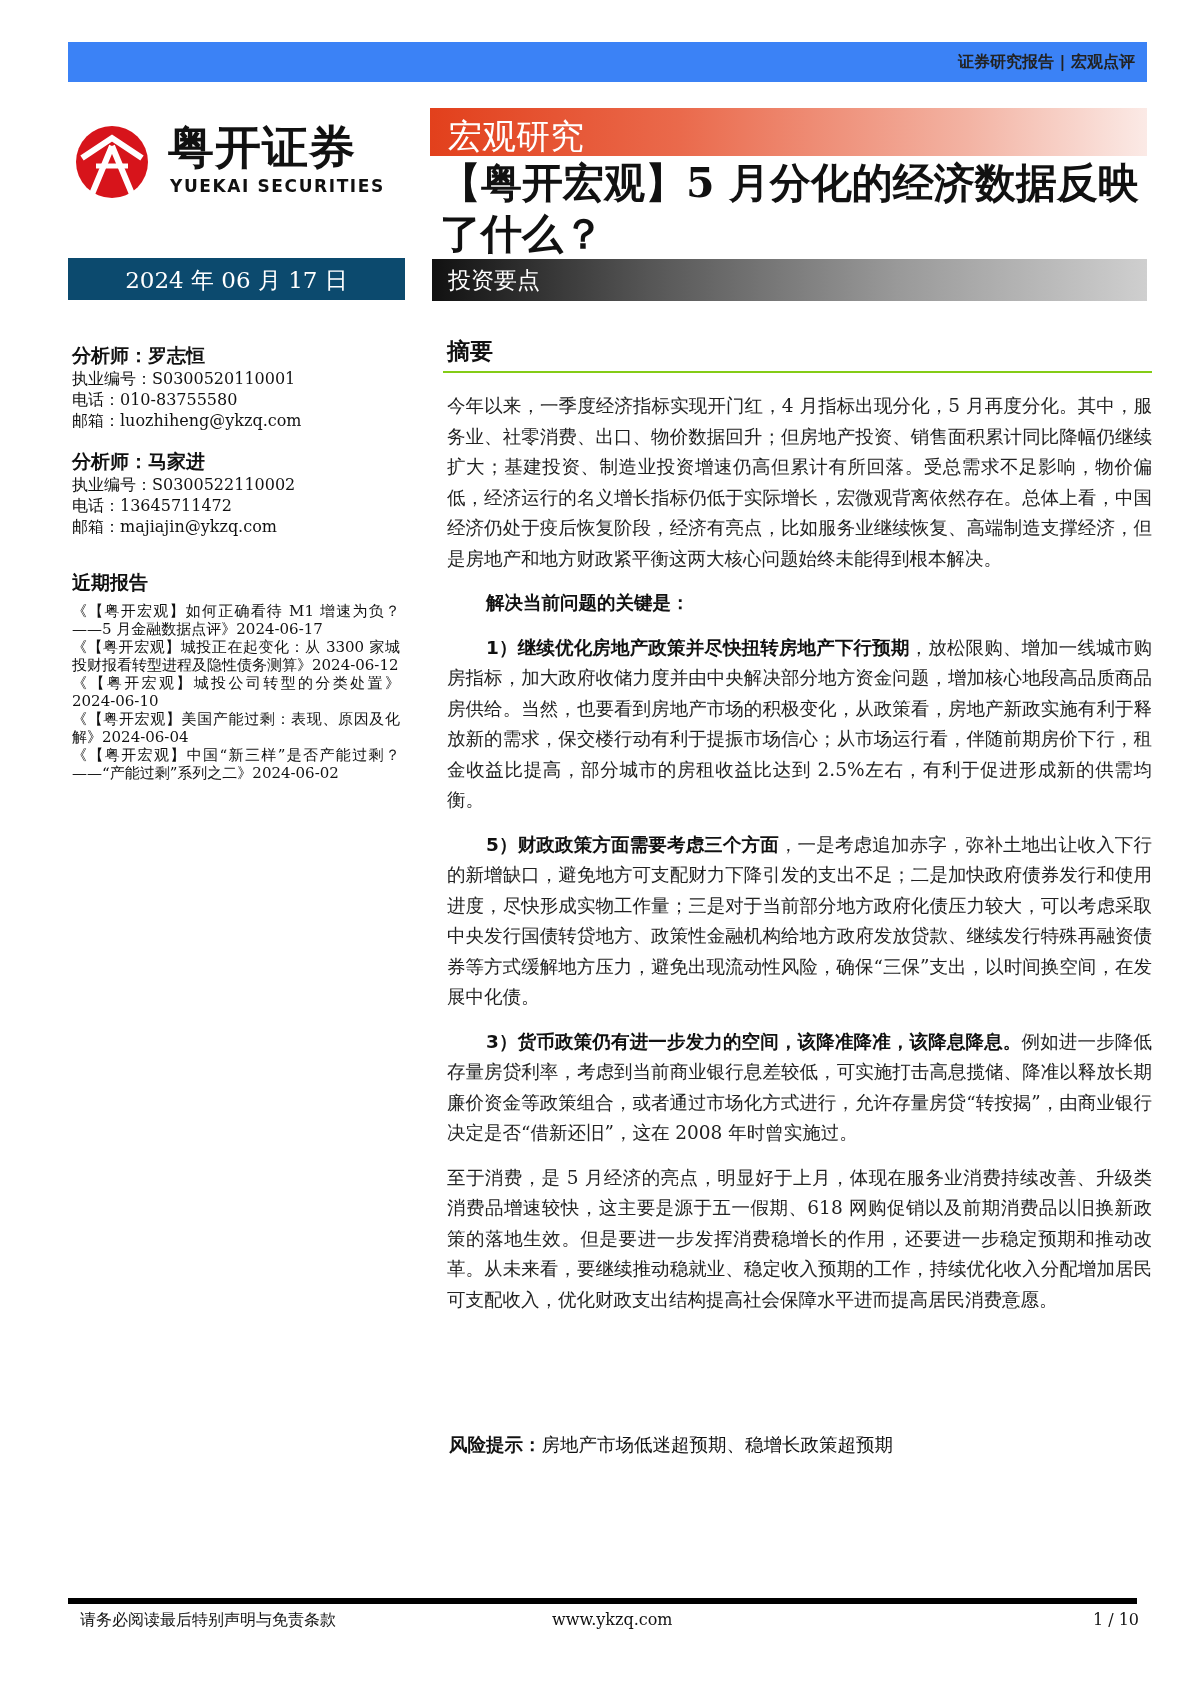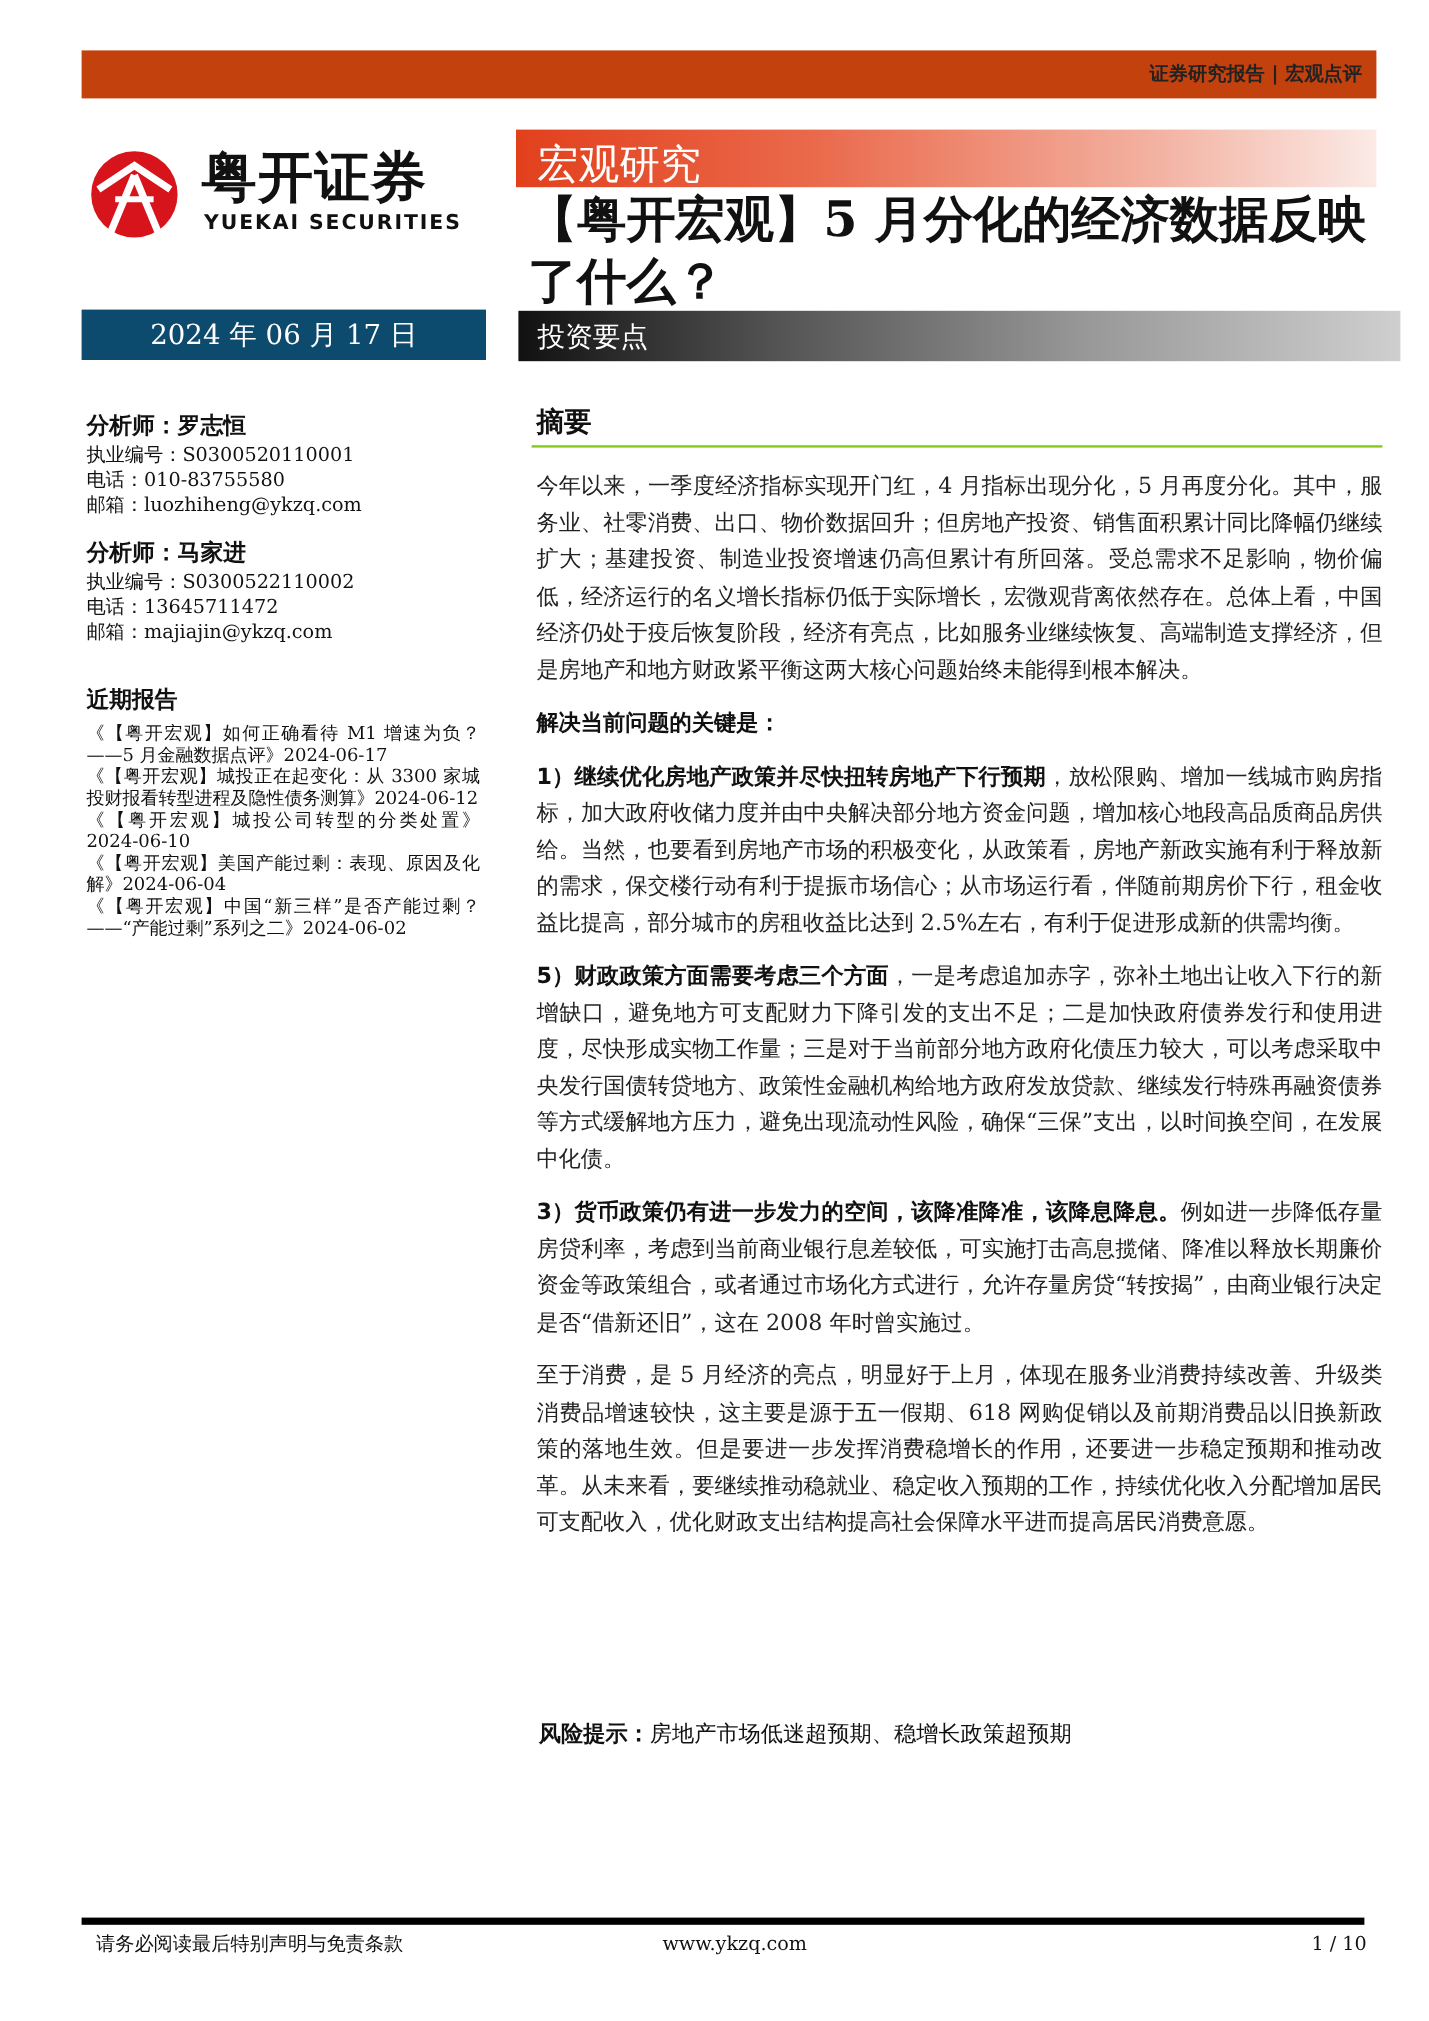--- a/index.html
+++ b/index.html
@@ -1,45 +1,45 @@
 <!DOCTYPE html>
 <html><head>
 <meta charset="utf-8">
 <style>
   html,body{margin:0;padding:0;background:#fff;}
   body{width:1191px;height:1684px;position:relative;overflow:hidden;
        font-family:"DejaVu Serif","Liberation Serif",serif;color:#111;}
   .abs{position:absolute;}
-  #topbar{left:68px;top:42px;width:1079px;height:40px;background:#c2410c;}
+  #topbar{left:68px;top:42px;width:1079px;height:40px;background:#3b82f6;}
   #topbar-text{right:12px;top:10px;font-family:"DejaVu Sans","Liberation Sans",sans-serif;
        font-size:16px;font-weight:bold;color:#222;}
   #logo{left:74px;top:122px;width:330px;height:78px;}
   #logo-cn{left:168px;top:124px;font-family:"DejaVu Sans","Liberation Sans",sans-serif;font-weight:900;
        font-size:46px;letter-spacing:1px;color:#111;line-height:1;}
   #logo-en{left:170px;top:178px;font-family:"DejaVu Sans","Liberation Sans",sans-serif;font-weight:bold;
        font-size:17px;letter-spacing:1.6px;color:#111;line-height:1;}
   #datebar{left:68px;top:258px;width:337px;height:42px;background:#0c4a6e;color:#fff;
        font-size:23px;text-align:center;line-height:44px;}
   #catbar{left:430px;top:108px;width:717px;height:48px;
        background:linear-gradient(90deg,#e2401c 0%,#ea6a4c 35%,#f3b3a3 75%,#fbeae6 100%);}
   #catbar span{position:absolute;left:18px;top:6px;color:#fff;font-size:34px;}
   #title{left:440px;top:158px;width:712px;font-size:41px;font-weight:bold;line-height:51px;color:#111;}
   #keybar{left:432px;top:259px;width:715px;height:42px;
-       background:linear-gradient(90deg,#111 0%,#555 30%,#999 65%,#cfcfcf 100%);padding-left:20px;}
+       background:linear-gradient(90deg,#111 0%,#555 30%,#999 65%,#cfcfcf 100%);}
   #keybar span{position:absolute;left:16px;top:6px;color:#fff;font-size:23px;}
   .left{left:72px;width:325px;}
   .analyst-h{font-family:"DejaVu Sans","Liberation Sans",sans-serif;font-weight:bold;font-size:19px;line-height:26px;}
   .analyst-l{font-size:16px;line-height:21px;}
   #recent-h{font-family:"DejaVu Sans","Liberation Sans",sans-serif;font-weight:bold;font-size:19px;}
   .recent{font-size:15px;line-height:18px;width:328px;text-align:justify;}
   #main{left:447px;top:336px;width:705px;}
   .sec-h{font-family:"DejaVu Sans","Liberation Sans",sans-serif;font-weight:bold;font-size:23px;
        padding:0 0 4px 4px;border-bottom:2px solid #84cc16;margin-left:-4px;}
   .para{font-size:18.5px;line-height:30.5px;text-align:justify;margin:0;color:#222;}
-  .para b{font-family:"DejaVu Sans","Liberation Sans",sans-serif;color:#111;}
+  .para b{font-family:"DejaVu Sans","Liberation Sans",sans-serif;color:#111;margin-left:39px;}
   .gap{height:14px;}
   #risk{left:449px;top:1432px;font-size:18.5px;}
   #risk b{font-family:"DejaVu Sans","Liberation Sans",sans-serif;}
   #footline{left:68px;top:1598px;width:1069px;height:6px;background:#000;}
   #foot-l{left:80px;top:1610px;font-size:16px;}
   #foot-c{left:552px;top:1610px;font-size:16px;}
   #foot-r{right:52px;top:1610px;font-size:16px;}
 </style>
 </head>
 <body>

